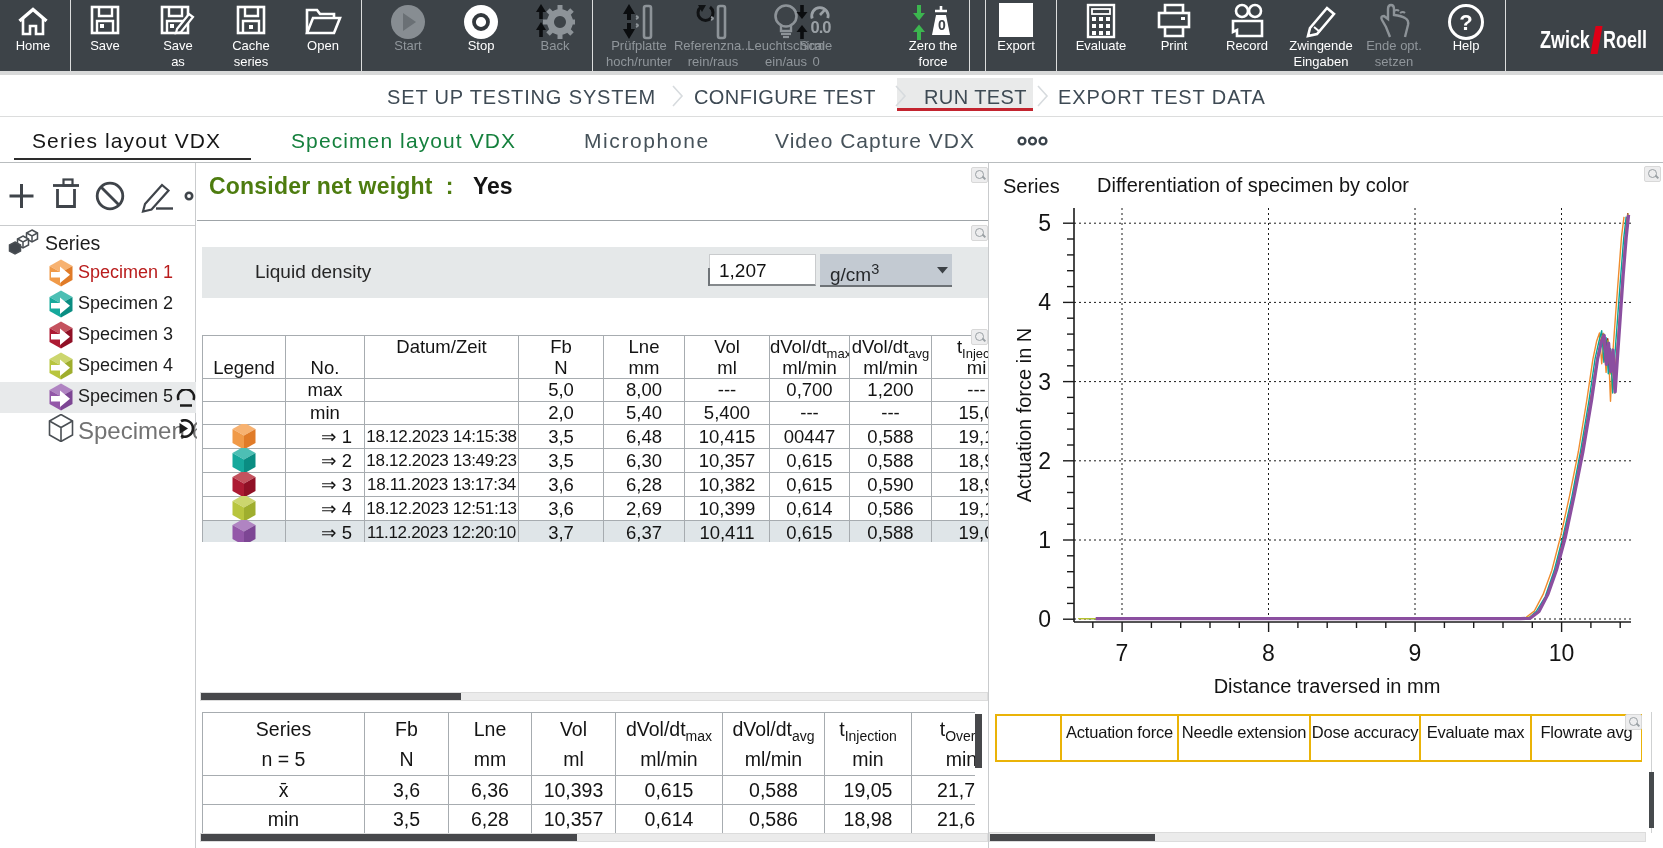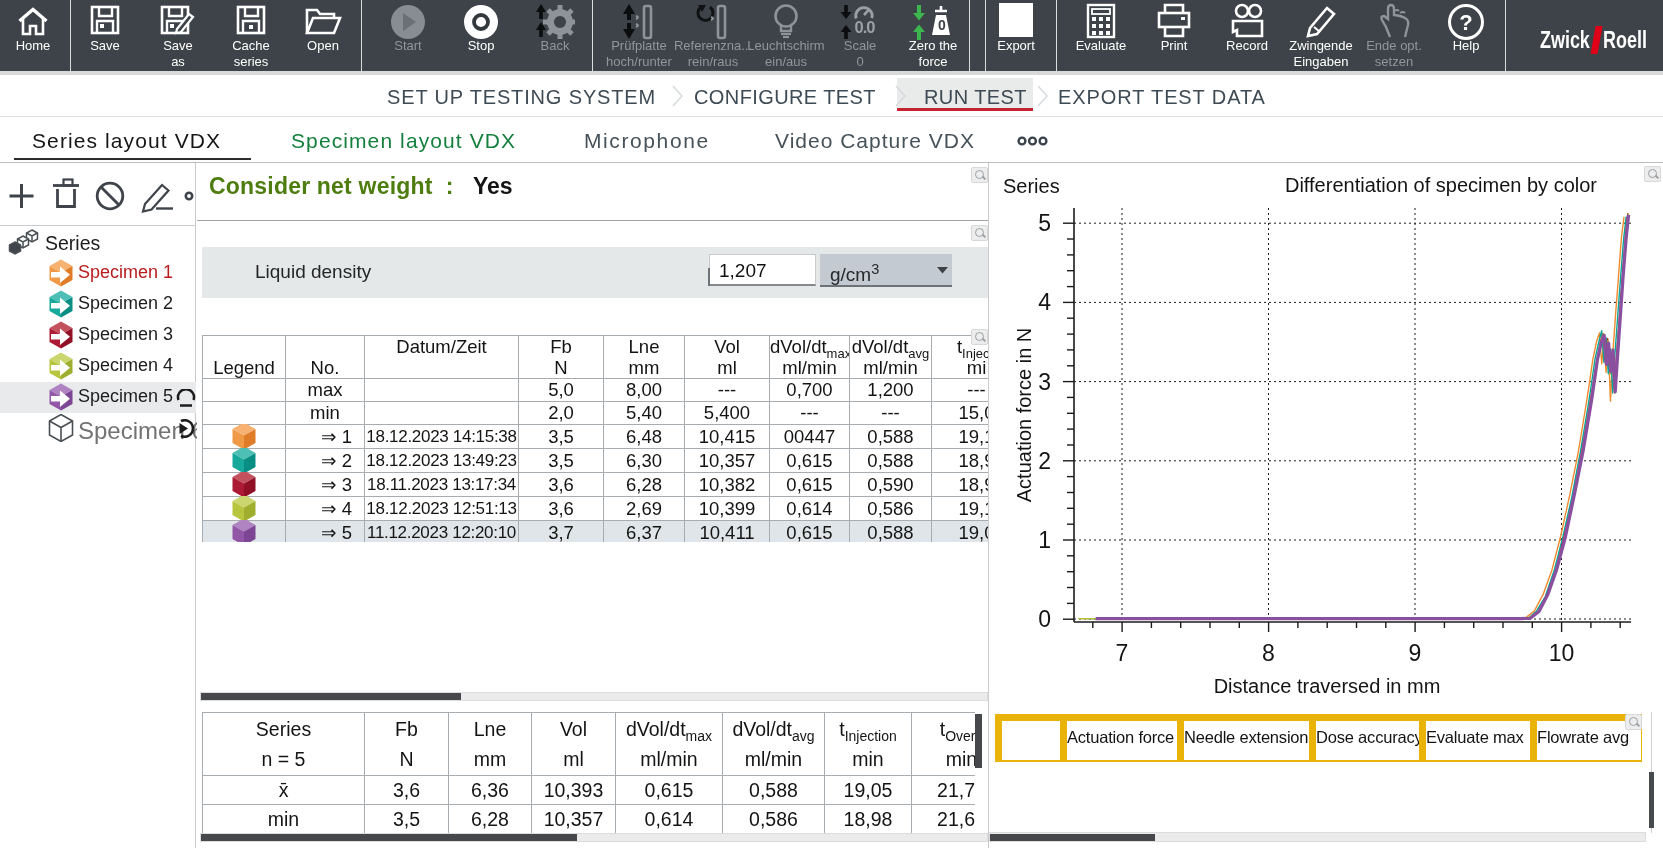--- a/index.html
+++ b/index.html
@@ -21,21 +21,21 @@
 .t1 tr.h td{vertical-align:top}
 .t1 .h1,.t1 .h2{height:21px;line-height:22px}
 .t1 sub{font-size:13px}
 .t1 .dt{font-size:17px;letter-spacing:-0.3px}
 .t2{font-size:19.5px;color:#141414}
 .t2 td{border:1px solid #a7acb0;padding:0;height:28px;text-align:center;overflow:hidden;white-space:nowrap;line-height:28px}
 .t2 tr.h td{vertical-align:top}
 .t2 .h1{height:30px;line-height:33px}
 .t2 sub{font-size:14px}
 .t3{font-size:16.5px;color:#141414;letter-spacing:-0.2px}
-.t3 td{border:7px solid #eab308;padding:0;height:46px;text-align:left;overflow:hidden;white-space:nowrap;vertical-align:top;line-height:32px}
+.t3 td{border:2px solid #eab308;padding:0;height:46px;text-align:center;overflow:hidden;white-space:nowrap;vertical-align:top;line-height:32px}
 .sel td{background:#dfe5e8}
 </style></head>
 <body>
 
 <div class="a" id="toolbar" style="left:0;top:0;width:1663px;height:71px;background:#3d4348"></div>
 <div class="sep" style="left:70px"></div>
 <div class="sep" style="left:361px"></div>
 <div class="sep" style="left:592px"></div>
 <div class="sep" style="left:969px"></div>
 <div class="sep" style="left:985px"></div>
@@ -162,21 +162,21 @@
 <div class="tbtn dis" style="left:751px;width:70px">
 <svg style="top:3px" width="34" height="38" viewBox="0 0 34 38">
       <circle cx="17" cy="13" r="10.5" fill="none" stroke="#8d9398" stroke-width="2.6"></circle>
       <path d="M12 23 L12 28 L22 28 L22 23" fill="none" stroke="#8d9398" stroke-width="2.4"></path>
       <path d="M12 31 L22 31" stroke="#8d9398" stroke-width="2.2"></path>
       <path d="M14 34 L20 34" stroke="#8d9398" stroke-width="2.2"></path>
     </svg>
 <div class="lb">Leuchtschirm<br>ein/aus</div>
   </div>
 
-<div class="tbtn dis" style="left:825px;width:70px">
+<div class="tbtn dis" style="left:781px;width:70px">
 <svg style="top:3px" width="44" height="38" viewBox="0 0 44 38">
       <g fill="#0b0d0f">
         <polygon points="2.5,9 13.5,9 8,16"></polygon>
         <rect x="6.2" y="2" width="3.6" height="8"></rect>
         <polygon points="2.5,29 13.5,29 8,22"></polygon>
         <rect x="6.2" y="28" width="3.6" height="8"></rect>
       </g>
       <path d="M18.2 15.5 A8.2 8.2 0 1 1 33.8 15.2" fill="none" stroke="#9aa0a5" stroke-width="2.8"></path>
       <path d="M26 12 L31.5 6.2" stroke="#9aa0a5" stroke-width="2.6"></path>
       <text x="16.5" y="30" font-size="16.5" font-weight="bold" fill="#9aa0a5" font-family="Liberation Sans,sans-serif" letter-spacing="-1">0.0</text>
@@ -634,21 +634,21 @@
 <div class="a" style="left:975px;top:714px;width:7px;height:54px;background:#47484b"></div>
 <div class="a" style="left:200px;top:833px;width:788px;height:9px;background:#ebebeb;border:1px solid #dcdcdc"></div>
 <div class="a" style="left:201px;top:834px;width:376px;height:7px;background:#47484b"></div>
 
 <div class="mag" style="left:971px;top:167px"></div>
 <div class="mag" style="left:971px;top:225px"></div>
 <div class="mag" style="left:971px;top:329px"></div>
 
 <div class="a" id="right" style="left:990px;top:163px;width:673px;height:685px;background:#fff"></div>
 <div class="a" style="left:1003px;top:175px;font-size:20px;color:#141414">Series</div>
-<div class="a" style="left:1097px;top:174px;width:500px;text-align:right;font-size:20px;color:#141414">Differentiation of specimen by color</div>
+<div class="a" style="left:1097px;top:174px;width:500px;text-align:left;font-size:20px;color:#141414">Differentiation of specimen by color</div>
 <svg class="a" style="left:990px;top:163px" width="673" height="560" id="chart">
 <g stroke="#1b1b1b" stroke-width="1" stroke-dasharray="2 3">
 <line x1="84" y1="456" x2="641" y2="456"></line>
 <line x1="84" y1="377" x2="641" y2="377"></line>
 <line x1="84" y1="297.8" x2="641" y2="297.8"></line>
 <line x1="84" y1="218.6" x2="641" y2="218.6"></line>
 <line x1="84" y1="139.4" x2="641" y2="139.4"></line>
 <line x1="84" y1="60.2" x2="641" y2="60.2"></line>
 <line x1="132" y1="45" x2="132" y2="459"></line>
 <line x1="278.5" y1="45" x2="278.5" y2="459"></line>

